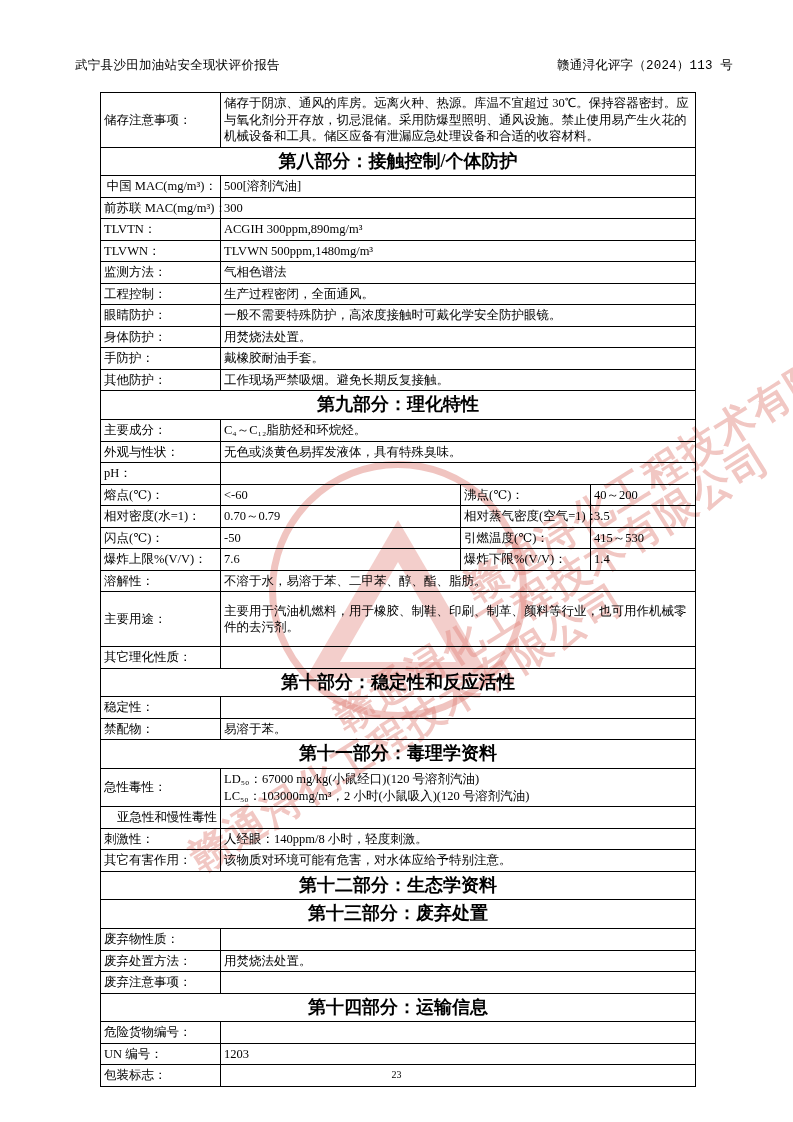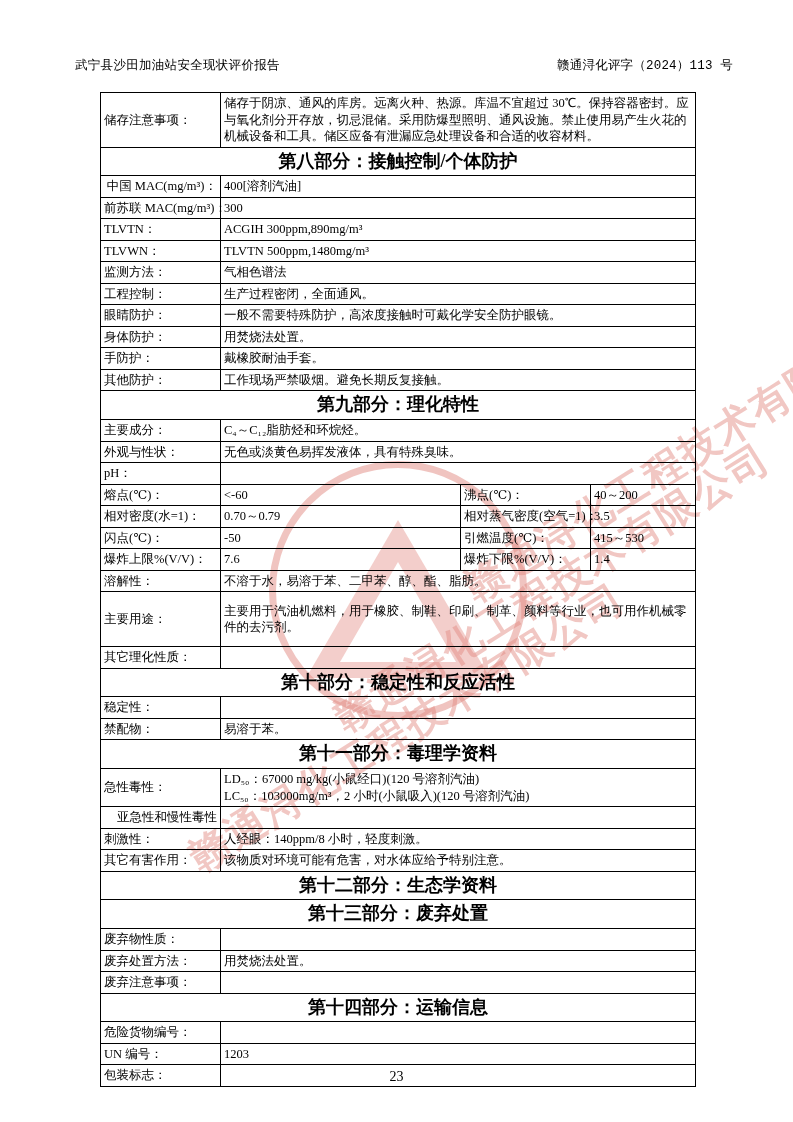--- a/index.html
+++ b/index.html
@@ -126,21 +126,21 @@
   }
   .tall { height: 50px; }
 
   
   .footer {
     position: absolute;
     top: 1069px;
     left: 0;
     width: 100%;
     text-align: center;
-    font-size: 14px;
+    font-size: 10px;
   }
 </style>
 </head>
 <body>
 
 <div class="page">
 
   <div class="header">
     <div class="left">武宁县沙田加油站安全现状评价报告</div>
     <div class="right">赣通浔化评字（2024）113 号</div>
@@ -167,33 +167,33 @@
       <tr>
         <td class="lbl">储存注意事项：</td>
         <td class="val" colspan="3">储存于阴凉、通风的库房。远离火种、热源。库温不宜超过 30℃。保持容器密封。应与氧化剂分开存放，切忌混储。采用防爆型照明、通风设施。禁止使用易产生火花的机械设备和工具。储区应备有泄漏应急处理设备和合适的收容材料。</td>
       </tr>
 
       <tr>
         <td class="section" colspan="4">第八部分：接触控制/个体防护</td>
       </tr>
       <tr>
         <td class="lbl-left">中国 MAC(mg/m³)：</td>
-        <td class="val" colspan="3">400[溶剂汽油]</td>
+        <td class="val" colspan="3">500[溶剂汽油]</td>
       </tr>
       <tr>
         <td class="lbl-left">前苏联 MAC(mg/m³)：</td>
         <td class="val" colspan="3">300</td>
       </tr>
       <tr>
         <td class="lbl">TLVTN：</td>
         <td class="val" colspan="3">ACGIH 300ppm,890mg/m³</td>
       </tr>
       <tr>
         <td class="lbl">TLVWN：</td>
-        <td class="val" colspan="3">TLVTN 500ppm,1480mg/m³</td>
+        <td class="val" colspan="3">TLVWN 500ppm,1480mg/m³</td>
       </tr>
       <tr>
         <td class="lbl">监测方法：</td>
         <td class="val" colspan="3">气相色谱法</td>
       </tr>
       <tr>
         <td class="lbl">工程控制：</td>
         <td class="val" colspan="3">生产过程密闭，全面通风。</td>
       </tr>
       <tr>

